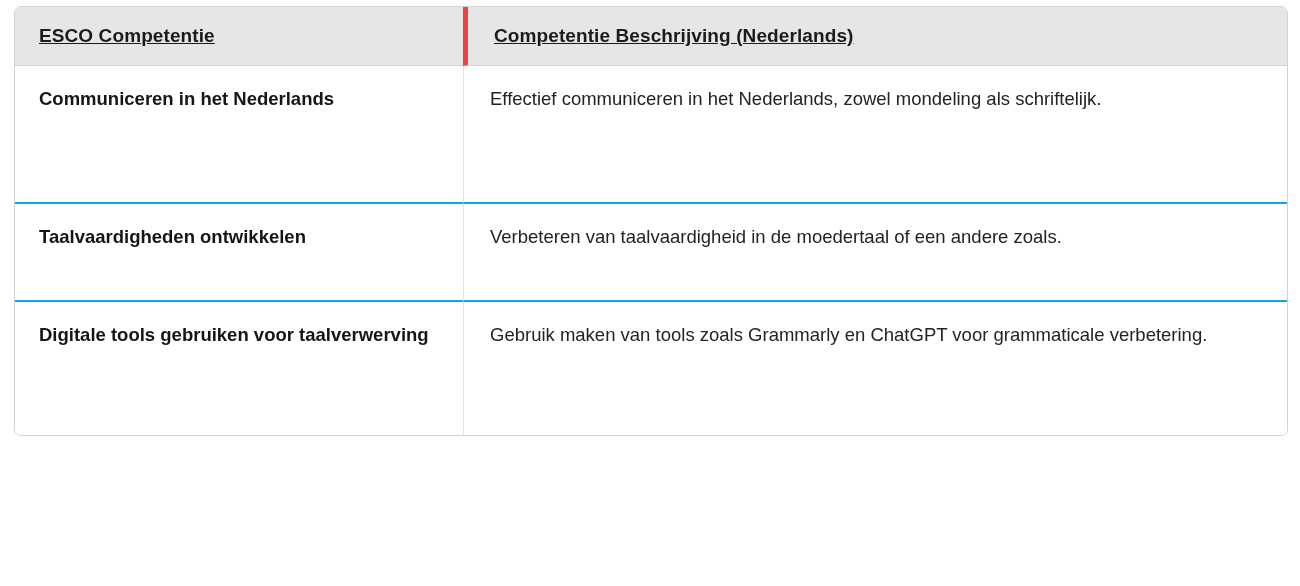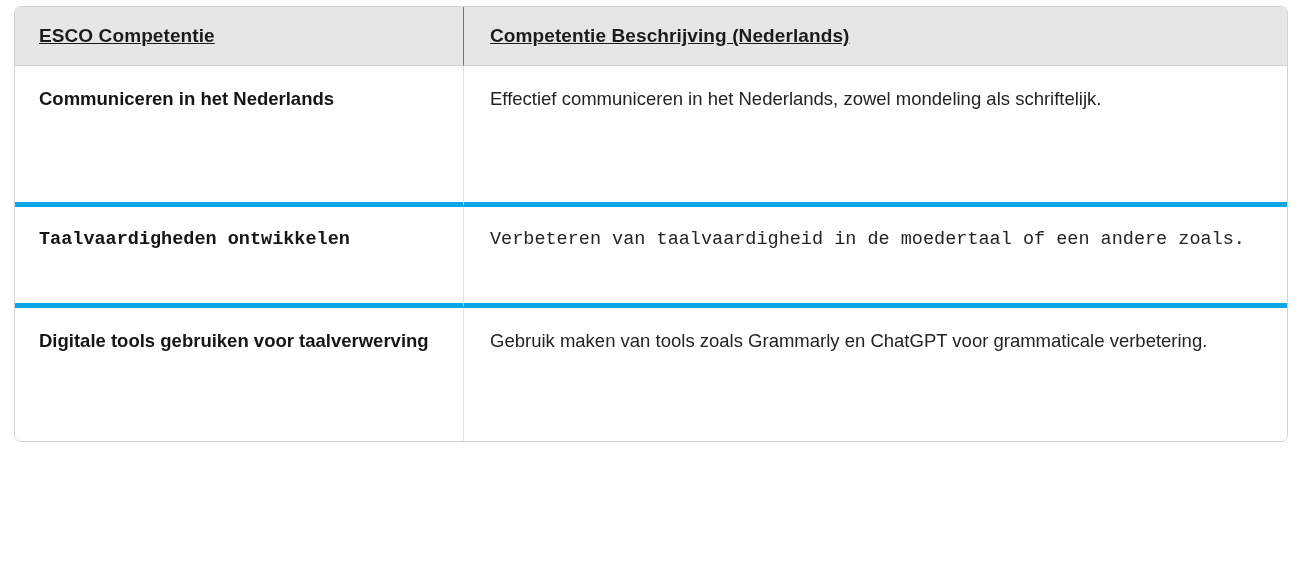--- a/index.html
+++ b/index.html
@@ -44,29 +44,29 @@
     text-align: left;
     padding: 18px 0 18px 24px;
     height: 58px;
     box-sizing: border-box;
     vertical-align: middle;
     border-bottom: 1px solid #d2d2d2;
     letter-spacing: 0.1px;
     text-decoration: underline;
   }
   thead th.desc-head {
-    border-left: 1px solid #ef4444;
+    border-left: 5px solid #ef4444;
     padding-left: 26px;
   }
 
   tbody td {
     font-size: 18.5px;
     color: #1f1f1f;
     vertical-align: top;
-    border-bottom: 5px solid #0ea5e9;
+    border-bottom: 2px solid #0ea5e9;
     line-height: 1.62;
     background: #ffffff;
   }
   tbody tr:last-child td {
     border-bottom: none;
   }
 
   td.skill-cell {
     font-weight: 600;
     padding: 18px 16px 18px 24px;
@@ -74,21 +74,21 @@
   }
   td.desc-cell {
     font-weight: 400;
     padding: 18px 22px 18px 26px;
     border-left: 1px solid #e2e2e2;
     color: #232323;
     margin-left: 46px;
   }
 
   tr.r1 td { height: 100px; }
-  tr.r2 td { height: 60px; font-family: Liberation Mono, monospace; }
+  tr.r2 td { height: 60px; }
   tr.r3 td { height: 100px; }
   tr.r4 td { height: 100px; }
   tr.r5 td { height: 97px; }
 </style>
 </head>
 <body>
 
 <div class="table-wrap">
   <table class="competency-table">
     <colgroup>

